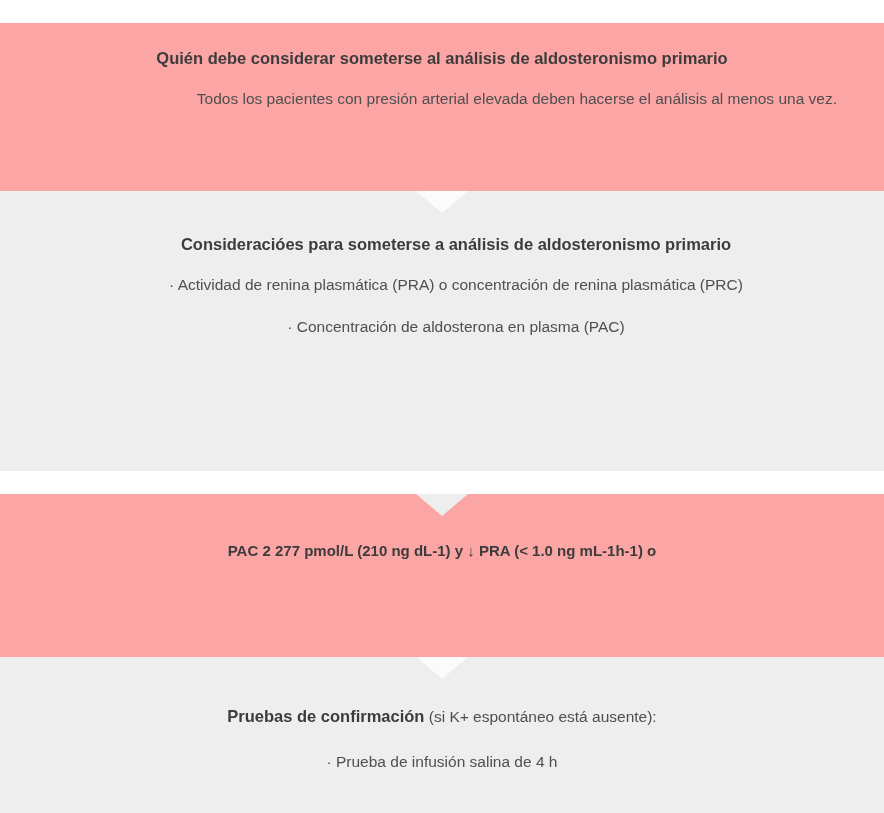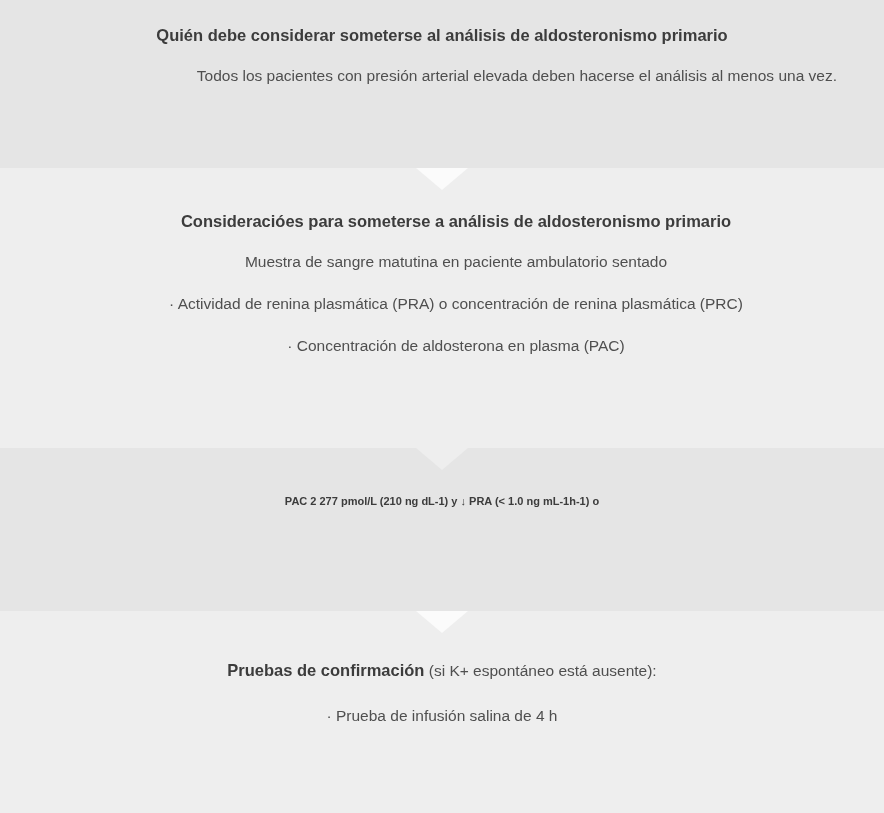--- a/index.html
+++ b/index.html
@@ -21,21 +21,21 @@
   }
 
   .step {
     position: relative;
     width: 100%;
     box-sizing: border-box;
     text-align: center;
   }
 
   
-  .step.light { background: #e5e5e5; }
+  .step.light { background: #fca5a5; margin-top: 23px; }
   .step.shade { background: #eeeeee; }
 
   
   .notch {
     position: absolute;
     top: 0;
     left: 50%;
     transform: translateX(-50%);
     width: 0;
     height: 0;
@@ -65,21 +65,21 @@
     color: #4f4f4f;
     line-height: 1.55;
     margin: 0 auto 18px auto;
     max-width: 800px;
   }
   .line:last-child { margin-bottom: 0; }
 
   .line.narrow { max-width: 790px; text-align: right; }
 
   .bold-block {
-    font-size: 11px;
+    font-size: 15px;
     font-weight: bold;
     color: #3c3c3c;
     line-height: 1.7;
     margin: 0;
   }
 
   .mixed {
     font-size: 15.5px;
     color: #4f4f4f;
     line-height: 1.55;
@@ -111,21 +111,20 @@
     <div class="step-inner">
       <div class="title">Quién debe considerar someterse al análisis de aldosteronismo primario</div>
       <div class="line narrow">Todos los pacientes con presión arterial elevada deben hacerse el análisis al menos una vez.</div>
     </div>
   </section>
 
   <section class="step shade" id="step-2">
     <div class="notch from-light"></div>
     <div class="step-inner">
       <div class="title">Consideracióes para someterse a análisis de aldosteronismo primario</div>
-      <div class="line">Muestra de sangre matutina en paciente ambulatorio sentado</div>
       <div class="line">· Actividad de renina plasmática (PRA) o concentración de renina plasmática (PRC)</div>
       <div class="line">· Concentración de aldosterona en plasma (PAC)</div>
     </div>
   </section>
 
   <section class="step light" id="step-3">
     <div class="notch from-shade"></div>
     <div class="step-inner">
       <div class="bold-block">PAC 2 277 pmol/L (210 ng dL-1) y ↓ PRA (&lt; 1.0 ng mL-1h-1) o</div>
     </div>

